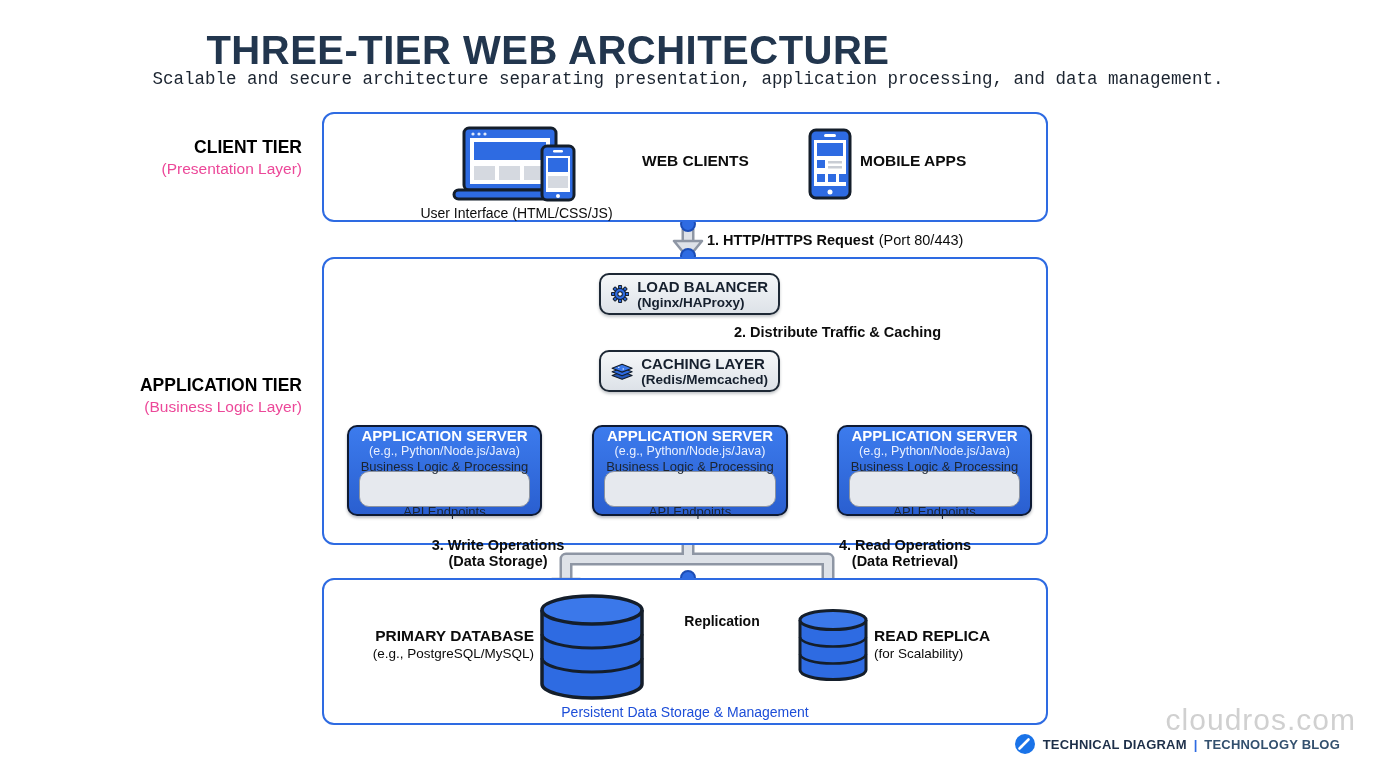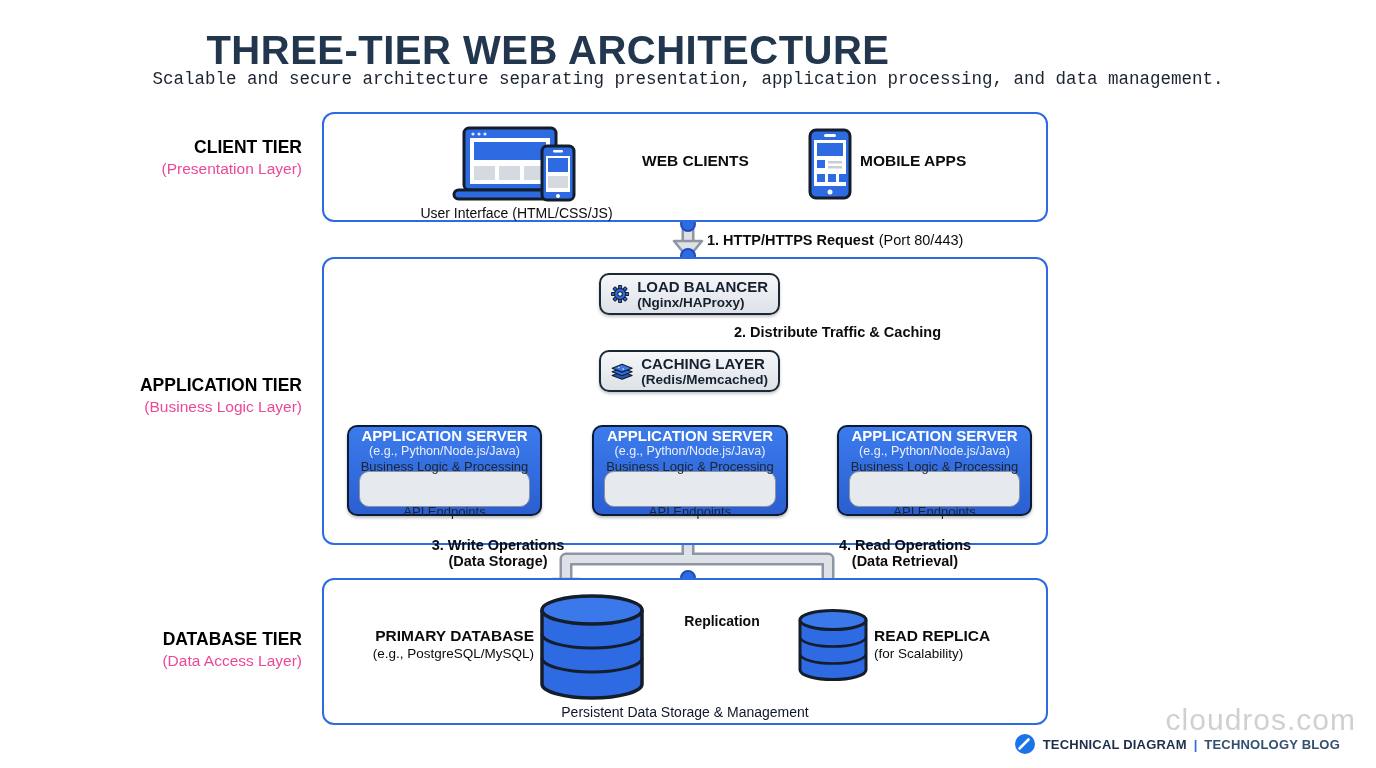--- a/index.html
+++ b/index.html
@@ -41,21 +41,21 @@
   
   .flow{position:absolute;font-size:14.5px;color:#0c0c0c;white-space:nowrap;}
   .flow b{font-weight:bold;}
   .flow .norm{font-weight:normal;margin-left:5px;}
   .flow2{position:absolute;text-align:center;font-size:14.5px;font-weight:bold;color:#0c0c0c;line-height:1.12;}
   
   .db-label{position:absolute;line-height:1.2;}
   .db-t1{font-size:15.5px;font-weight:bold;color:#0c0c0c;white-space:nowrap;}
   .db-t2{font-size:13.5px;color:#0c0c0c;white-space:nowrap;}
   .repl-label{position:absolute;text-align:center;font-size:14px;font-weight:bold;color:#0c0c0c;}
-  .db-caption{position:absolute;left:0;right:0;text-align:center;font-size:14px;color:#0f172a;}
+  .db-caption{position:absolute;left:0;right:0;text-align:center;font-size:14px;color:#1d4ed8;}
   
   .watermark{position:absolute;right:20px;top:703px;font-size:30px;font-weight:500;
              color:rgba(150,150,150,.45);letter-spacing:1px;}
   .brand{position:absolute;right:36px;top:733px;display:flex;align-items:center;gap:7px;}
   .brand .b1{font-size:13px;font-weight:bold;color:#1d2f49;letter-spacing:.2px;}
   .brand .sep{font-size:13px;color:#2e6be2;font-weight:bold;}
   .brand .b2{font-size:13px;font-weight:bold;color:#33506e;letter-spacing:.2px;}
   svg{display:block;}
   .overlay{position:absolute;left:0;top:0;pointer-events:none;}
 </style>
@@ -109,24 +109,20 @@
   <div class="title">THREE-TIER WEB ARCHITECTURE</div>
   <div class="subtitle">Scalable and secure architecture separating presentation, application processing, and data management.</div>
 
   <div class="tier-label" style="top:138px;">
     <div class="tier-name">CLIENT TIER</div>
     <div class="tier-layer">(Presentation Layer)</div>
   </div>
   <div class="tier-label" style="top:376px;">
     <div class="tier-name">APPLICATION TIER</div>
     <div class="tier-layer">(Business Logic Layer)</div>
-  </div>
-  <div class="tier-label" style="top:630px;">
-    <div class="tier-name">DATABASE TIER</div>
-    <div class="tier-layer">(Data Access Layer)</div>
   </div>
 
   <section class="tier-box" style="top:112px;height:110px;">
     <svg class="abs" style="left:126px;top:12px;" width="128" height="78" viewBox="0 0 128 78">
       <rect x="14" y="2" width="92" height="62" rx="5" fill="#2e6be2" stroke="#141e2b" stroke-width="3"></rect>
       <circle cx="23" cy="8" r="1.6" fill="#fff" opacity=".85"></circle>
         <circle cx="29" cy="8" r="1.6" fill="#fff" opacity=".85"></circle>
         <circle cx="35" cy="8" r="1.6" fill="#fff" opacity=".85"></circle>
       <rect x="20" y="12" width="80" height="46" fill="#fff"></rect>
       <rect x="24" y="16" width="72" height="18" fill="#2e6be2"></rect>

